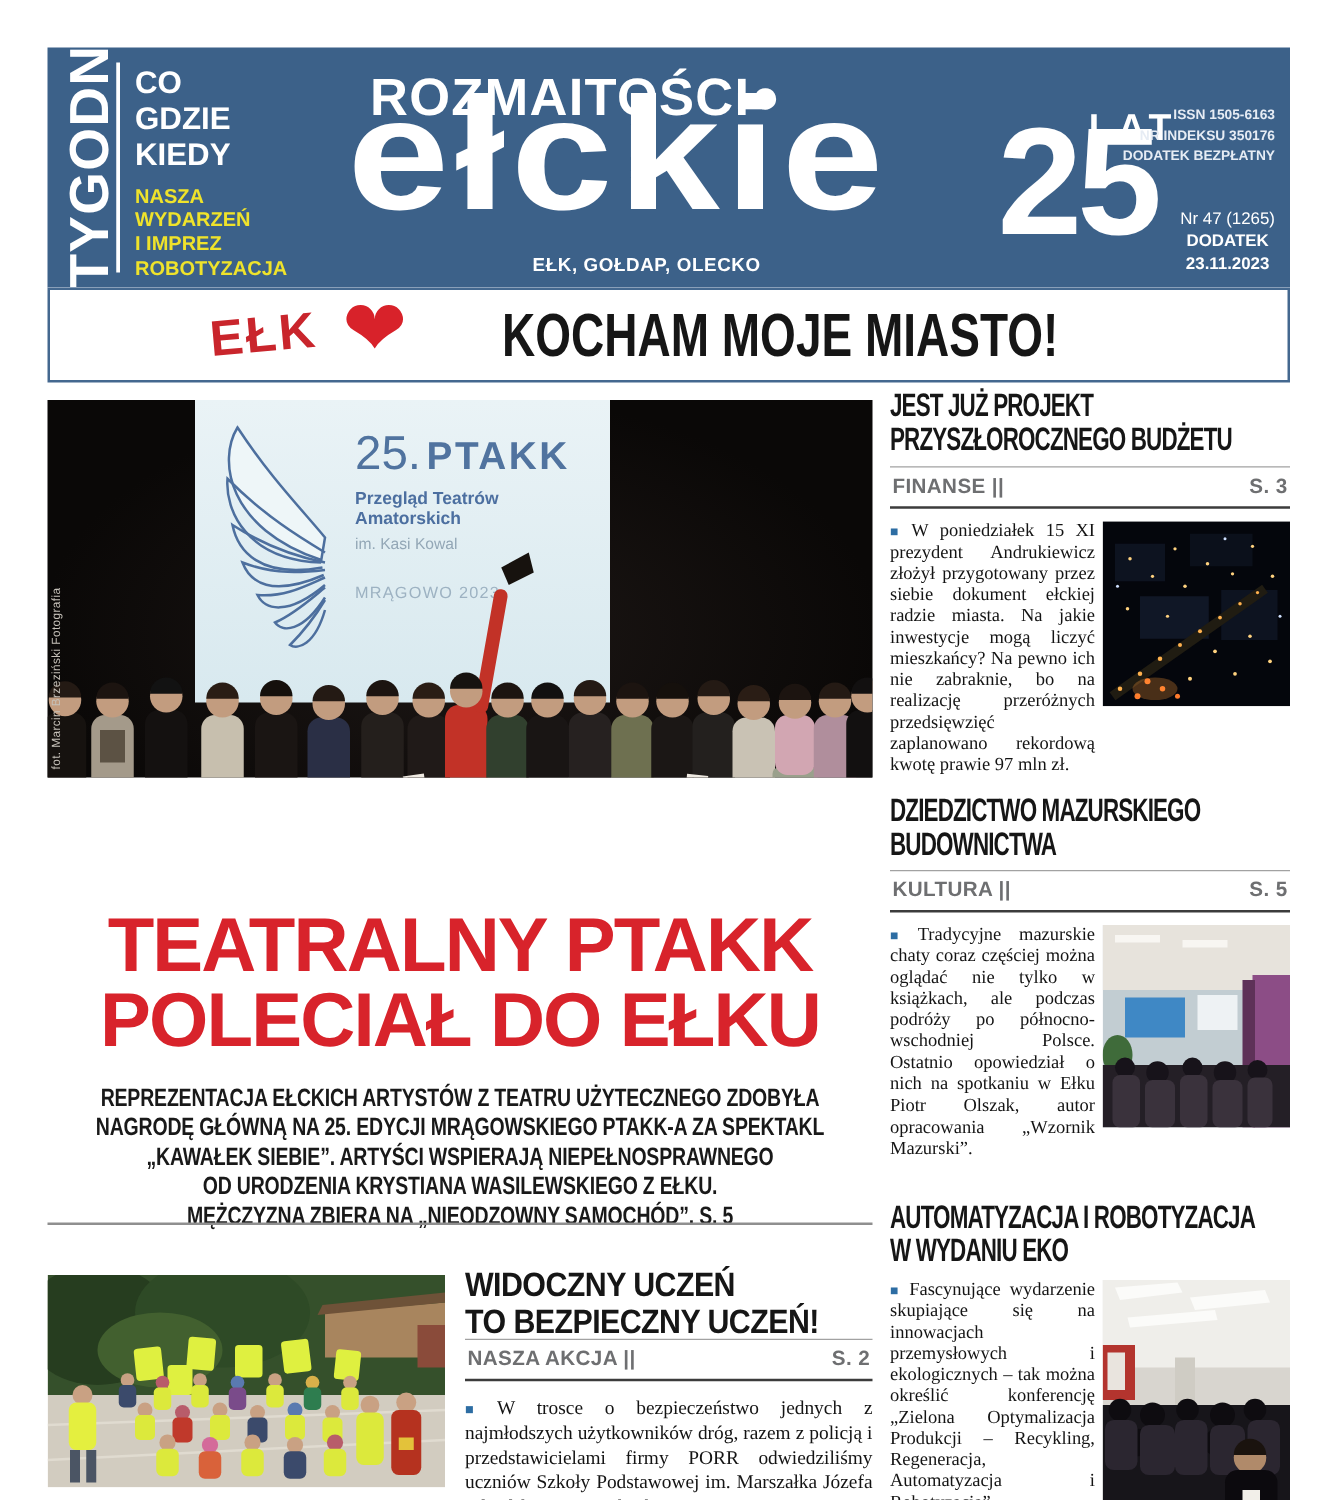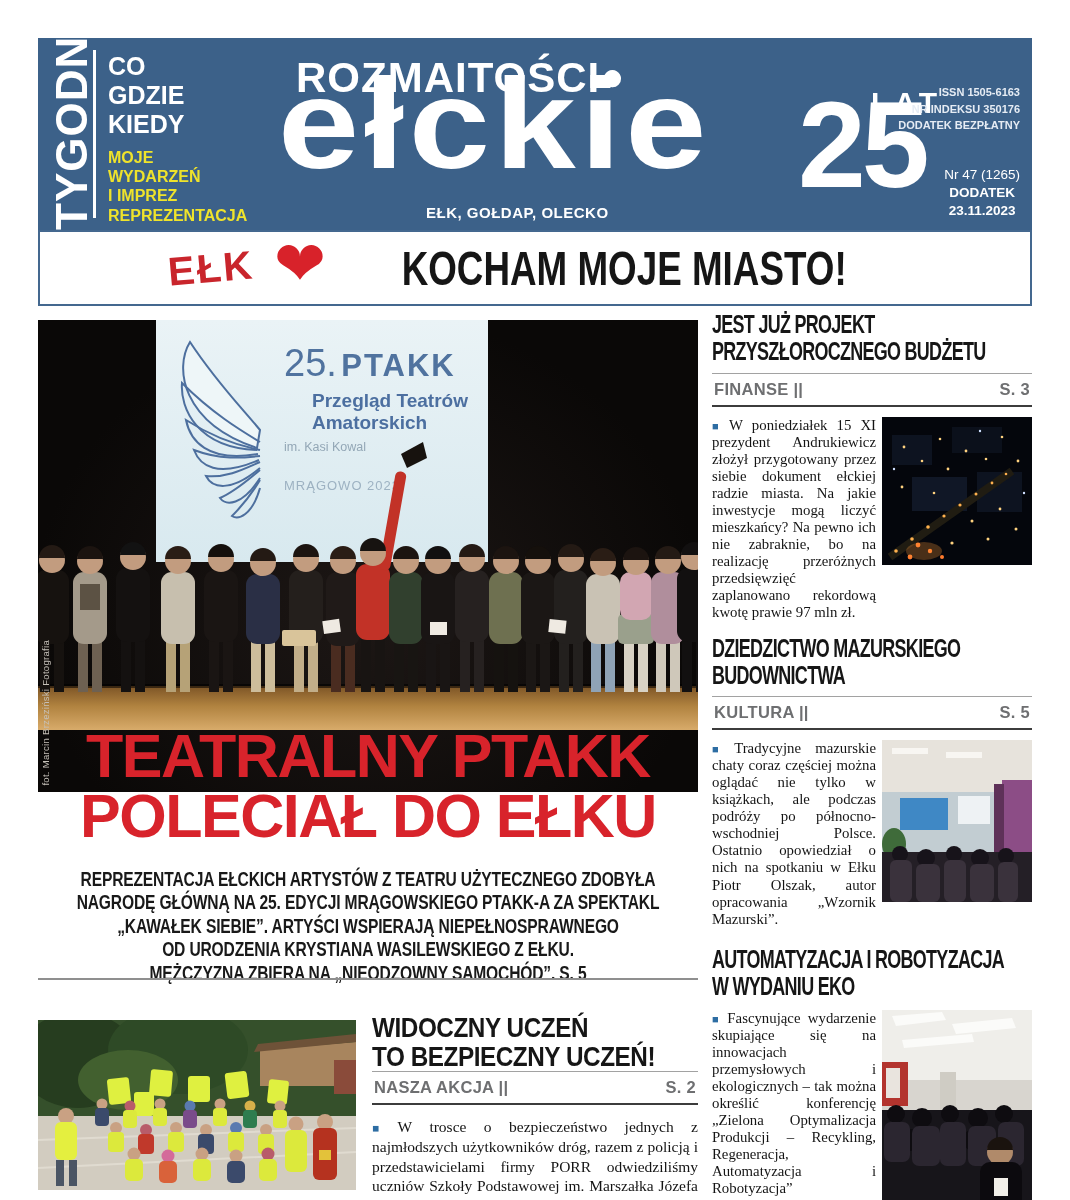--- a/index.html
+++ b/index.html
@@ -26,29 +26,29 @@
 
   
   .banner{position:absolute;left:38px;top:230px;width:994px;height:76px;background:#fff;
           border:2px solid #44688f;box-sizing:border-box;display:flex;align-items:center;justify-content:center;gap:20px;}
   .banner-elk{color:#c9252c;font-size:40px;font-weight:bold;transform:rotate(-5deg);letter-spacing:2px;}
   .banner-heart{color:#d8222a;font-size:62px;line-height:1;margin-top:-8px;}
   .banner-slogan{color:#161616;font-size:46px;font-weight:bold;white-space:nowrap;
                  transform:scale(.8,1.06);transform-origin:center;}
 
   
-  .lead-photo{position:absolute;left:38px;top:320px;width:660px;height:472px;overflow:hidden;
+  .lead-photo{position:absolute;left:38px;top:320px;width:660px;height:302px;overflow:hidden;
               background:radial-gradient(ellipse at 50% 62%,#1d1715 0%,#0a0807 72%);}
   .screen{position:absolute;left:118px;top:0;width:332px;height:242px;
           background:linear-gradient(180deg,#eaf3f6 0%,#d8e9ef 100%);}
   .scr-text{position:absolute;left:128px;top:22px;}
   .scr-title{color:#50739f;white-space:nowrap;}
   .scr-num{font-size:38px;font-weight:normal;}
   .scr-ptakk{font-size:31px;font-weight:bold;letter-spacing:2px;}
-  .scr-sub{color:#4c6fa0;font-weight:bold;font-size:19px;line-height:1.15;margin-top:5px;white-space:pre-line;margin-left:28px;}
+  .scr-sub{color:#4c6fa0;font-weight:bold;font-size:14px;line-height:1.15;margin-top:5px;white-space:pre-line;}
   .scr-im{color:#93a7b6;font-size:12.5px;margin-top:6px;}
   .scr-mragowo{color:#9db2c2;font-size:13px;letter-spacing:1px;margin-top:24px;}
   .people{position:absolute;left:0;top:0;}
   .photo-credit{position:absolute;left:2px;bottom:6px;writing-mode:vertical-rl;transform:rotate(180deg);
                 color:#c6c1b9;font-size:9.5px;letter-spacing:.3px;}
 
   
   .lead-headline{position:absolute;left:38px;top:726px;width:660px;text-align:center;color:#d8232b;
                  font-weight:bold;font-size:61px;line-height:.99;letter-spacing:-1.5px;}
   .lead-standfirst{position:absolute;left:-55px;top:868px;width:846px;text-align:center;font-weight:bold;
@@ -71,44 +71,44 @@
   .bottom-article .kicker{gap:30px;}
   .body-text{font-family:"Liberation Serif",serif;text-align:justify;color:#141414;}
   .bottom-article .body-text{margin-top:12px;font-size:15.5px;line-height:1.27;}
   .bullet{color:#2d6da3;font-size:.75em;padding-right:5px;}
 
   
   .right-col{position:absolute;left:712px;top:311px;width:320px;}
   .r-article{margin-bottom:14px;}
   .r-article .h-cond{font-size:26px;line-height:1.05;width:470px;letter-spacing:-1px;
                      transform:scaleX(.69);transform-origin:left top;margin-bottom:7px;}
-  .r-article-2{margin-bottom:18px;}
+  .r-article-2{margin-bottom:32px;}
   .r-content{display:flex;margin-top:10px;}
   .r-body{width:164px;font-size:14.8px;line-height:1.15;}
   .r-photo{margin-left:auto;width:150px;overflow:hidden;}
   svg{display:block;}
 </style>
 </head>
 <body>
 
 <div id="page">
 
   <div class="masthead">
     <div class="tygodnik">TYGODNIK</div>
     <div class="mast-rule"></div>
     <div class="cgk">
       <div>CO</div>
       <div>GDZIE</div>
       <div>KIEDY</div>
     </div>
     <div class="spis">
-      <div>MOJE</div>
+      <div>NASZA</div>
       <div>WYDARZEŃ</div>
       <div>I IMPREZ</div>
-      <div>REPREZENTACJA</div>
+      <div>ROBOTYZACJA</div>
     </div>
     <div class="title-top"><span>ROZMAITOŚCI</span><span class="title-dot">●</span></div>
     <div class="title-main">ełckie</div>
     <div class="title-sub">EŁK, GOŁDAP, OLECKO</div>
     <div class="lat">LAT</div>
     <div class="num25">25</div>
     <div class="issn">ISSN 1505-6163
 NR INDEKSU 350176
 DODATEK BEZPŁATNY</div>
     <div class="issue">

